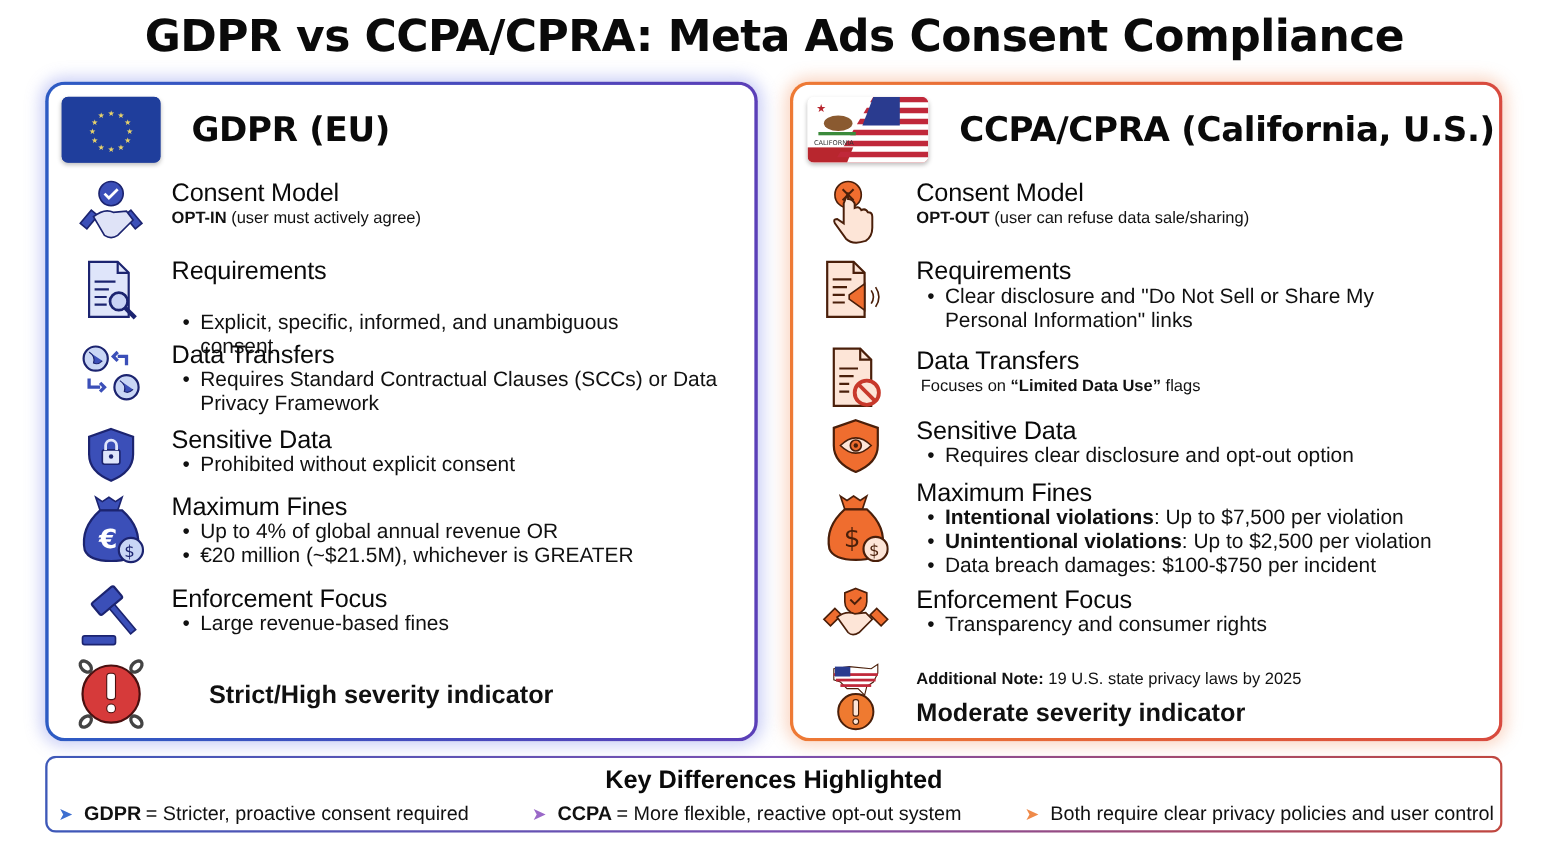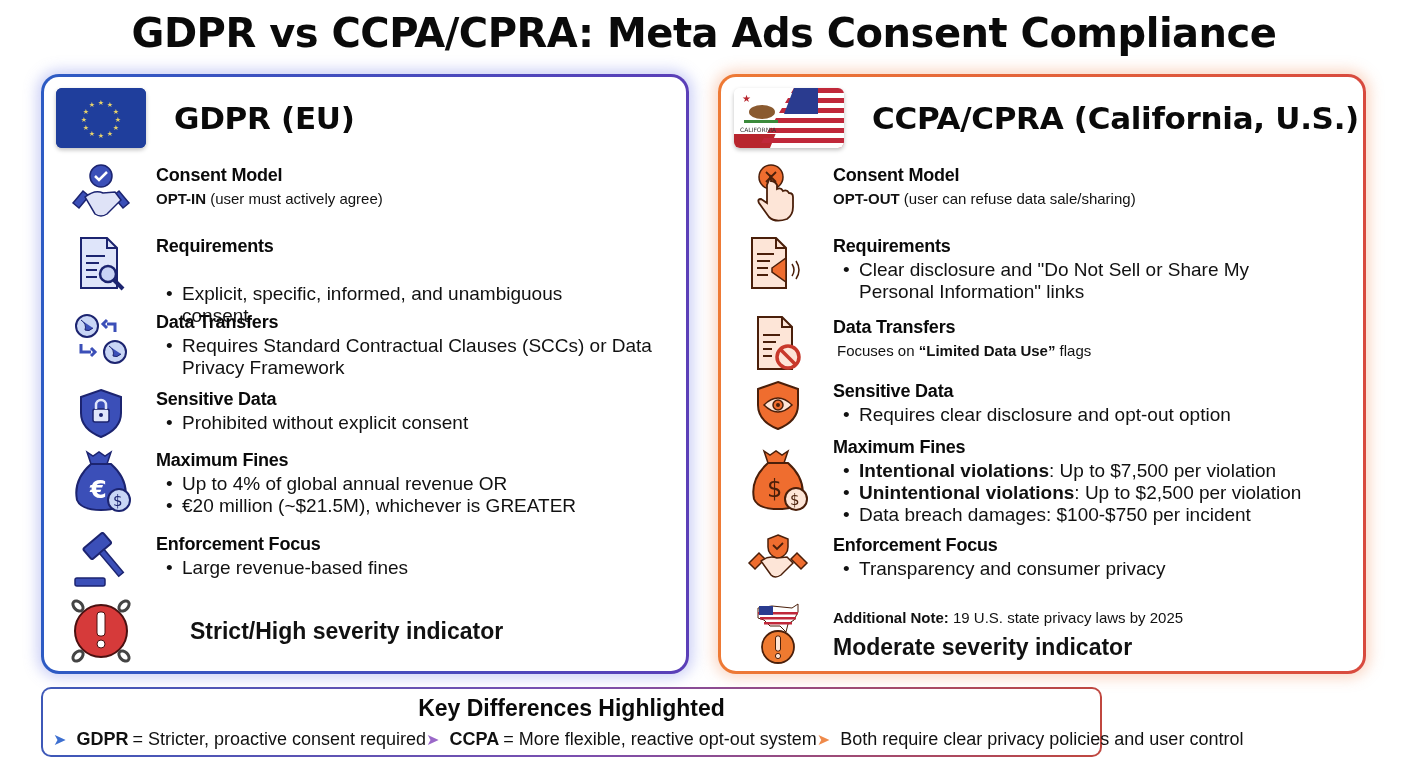--- a/index.html
+++ b/index.html
@@ -37,29 +37,29 @@
   .flag { width: 90px; height: 60px; border-radius: 6px; box-shadow: 0 2px 4px rgba(0,0,0,0.25); overflow: hidden; }
   .ccpa .flag { width: 110px; height: 60px; }
   .panel-title {
     font-family: "DejaVu Sans", sans-serif; font-weight: bold; font-size: 31px; margin-left: 28px; color: #0a0a0a;
     letter-spacing: -0.3px;
   }
 
   .row { position: absolute; left: 22px; display: flex; }
   .icon-box { width: 70px; height: 60px; display: flex; justify-content: center; align-items: flex-start; }
   .row-text { margin-left: 20px; }
-  .row-title { font-weight: bold; font-size: 18px; line-height: 25px; color: #0a0a0a; letter-spacing: -0.2px; }
+  .row-title { font-weight: normal; font-size: 23px; line-height: 25px; color: #0a0a0a; letter-spacing: -0.2px; }
   .row-line { font-size: 15px; line-height: 22px; color: #111; }
   .row-line b { font-weight: bold; }
   .bullet { padding-left: 26px; position: relative; font-size: 19px; line-height: 22px; }
   .bullet::before { content: "•"; position: absolute; left: 10px; top: 0; }
   .severity { font-weight: bold; font-size: 23px; }
 
   .key-box {
-    position: absolute; left: 41px; top: 687px; width: 1061px; height: 70px; border-radius: 10px;
+    position: absolute; left: 41px; top: 687px; width: 1325px; height: 70px; border-radius: 10px;
     background: linear-gradient(#fff,#fff) padding-box,
                 linear-gradient(90deg,#3d58b8,#7a4fb0,#c0473f) border-box;
     border: 2px solid transparent;
   }
   .key-title { position: absolute; top: 6px; width: 100%; text-align: center; font-weight: bold; font-size: 23px; color: #0a0a0a; }
   .key-items { position: absolute; top: 40px; left: 10px; right: 6px; display: flex; justify-content: space-between; font-size: 18px; }
   .key-item { display: flex; align-items: center; white-space: nowrap; }
   .key-item .arrow { font-size: 16px; margin-right: 10px; font-weight: bold; }
   .key-item b { margin-right: 4px; }
 </style>
@@ -337,21 +337,21 @@
       <svg width="62" height="52" viewBox="0 0 62 52">
         <path d="M31 2 l10 4 v8 q0 8 -10 12 q-10 -4 -10 -12 v-8z" fill="#ef6d2f" stroke="#4a1f0a" stroke-width="1.5"></path>
         <path d="M26 12 l4 4 l6 -6" fill="none" stroke="#4a1f0a" stroke-width="1.8"></path>
         <path d="M2 30 l10 -10 l6 6 l-10 10z" fill="#ef6d2f" stroke="#4a1f0a" stroke-width="1.5"></path>
         <path d="M60 30 l-10 -10 l-6 6 l10 10z" fill="#ef6d2f" stroke="#4a1f0a" stroke-width="1.5"></path>
         <path d="M14 28 q8 -6 16 -3 l10 -1 l6 6 l-12 12 q-6 4 -10 0z" fill="#fde5d7" stroke="#4a1f0a" stroke-width="1.5"></path>
       </svg>
     </div>
     <div class="row-text">
       <div class="row-title">Enforcement Focus</div>
-      <div class="bullet">Transparency and consumer privacy</div>
+      <div class="bullet">Transparency and consumer rights</div>
     </div>
   </div>
 
   <div class="row" style="top:524px; align-items:center;">
     <div class="icon-box" style="height:34px; align-items:center;">
       <svg width="44" height="32" viewBox="0 0 44 32">
         <path d="M2 6 l14 -2 l20 2 l6 -4 l0 8 l-4 8 l-6 4 l-2 8 l-6 -6 l-10 0 l-6 -6 l-6 -2z" fill="#fff" stroke="#4a1f0a" stroke-width="1"></path>
         <g fill="#c0283a">
             <rect x="2" y="10" width="40" height="2.5"></rect>
             <rect x="4" y="15" width="36" height="2.5"></rect>

